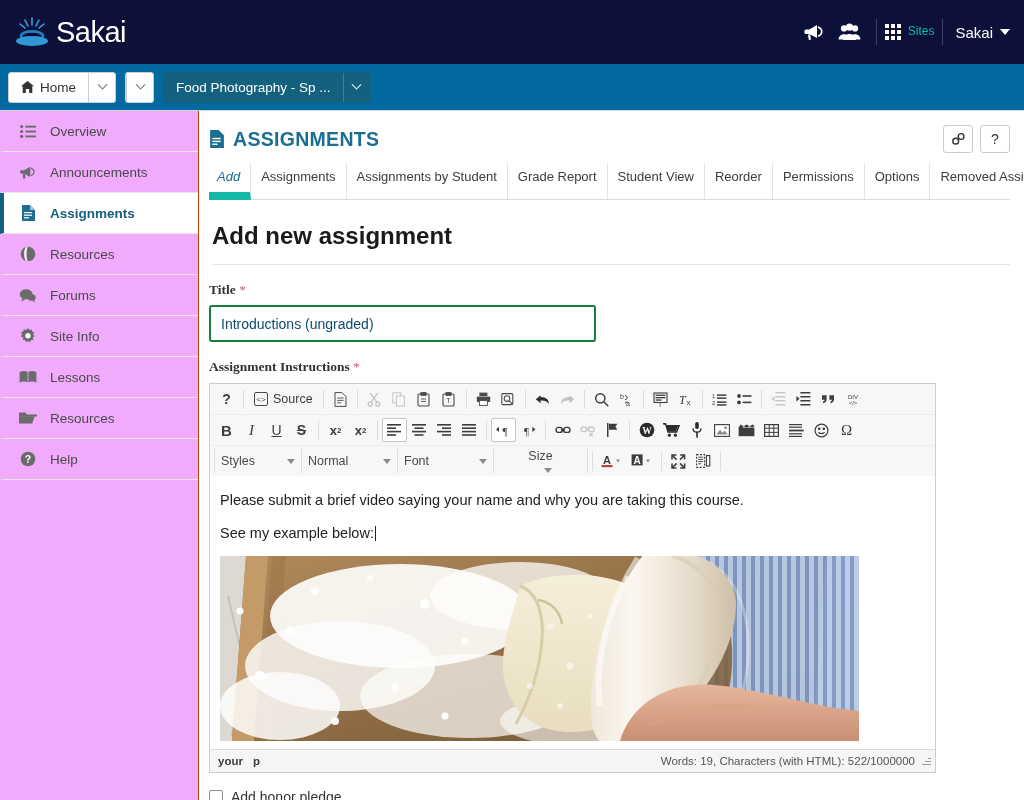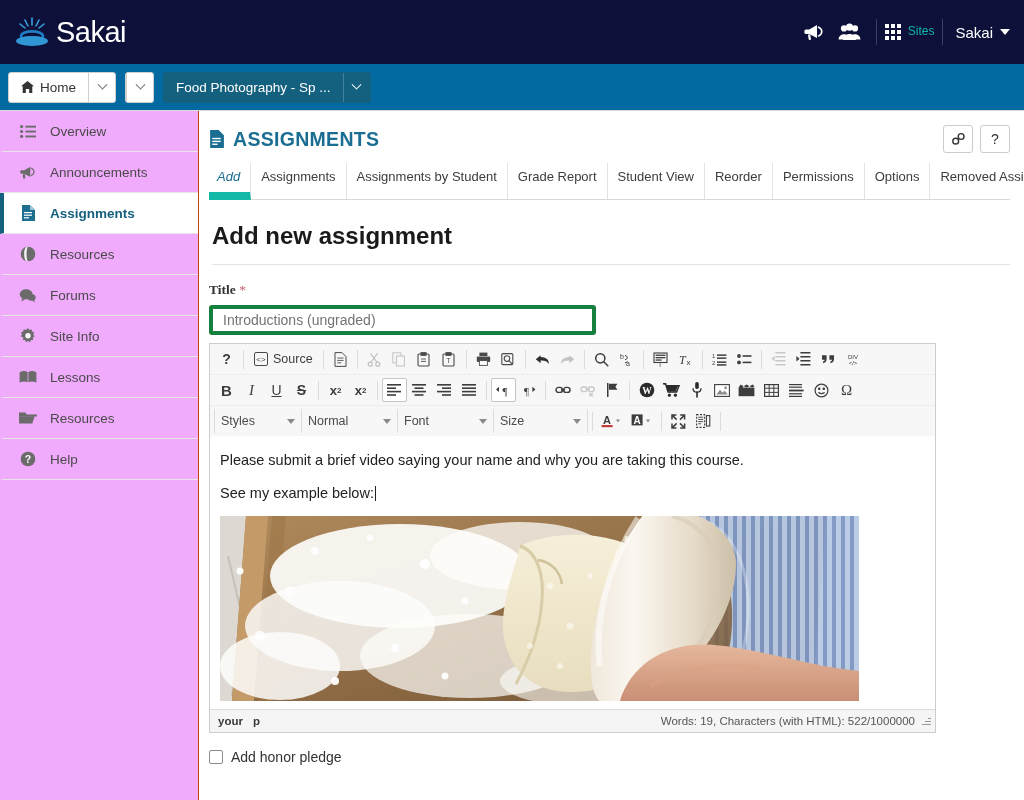--- a/index.html
+++ b/index.html
@@ -111,22 +111,22 @@
   .tab:first-child { padding-left: 8px; }
   .tab.active { color: #1a6e92; border-bottom: 8px solid #14b8a6; margin-bottom: -1px; font-style: italic; }
 
   h1.page-h {
     font-size: 24px; font-weight: bold; color: #1a1a1a;
     margin: 22px 0 0 3px; padding: 0 0 14px 0; border-bottom: 1px solid #e4e4e4;
   }
   .field-label { font-size: 13.5px; font-weight: bold; color: #333; margin: 17px 0 7px 0; font-family: Liberation Serif, serif; }
   .req { color: #c0626b; font-weight: normal; }
   .title-input {
-    width: 387px; height: 30px; border: 4px solid #15803d; border-radius: 3px;
-    padding: 0 10px; font-size: 14px; color: #737373;
+    width: 387px; height: 37px; border: 2px solid #15803d; border-radius: 3px;
+    padding: 0 10px; font-size: 14px; color: #0c4a6e;
     font-family: "Liberation Sans", sans-serif; background: #fff;
   }
 
   
   .editor { width: 727px; border: 1px solid #cdcdcd; margin-top: 8px; background: #fff; }
   .tb-row {
     display: flex; align-items: center; flex-wrap: nowrap;
     background: #f7f7f7; padding: 3px 4px; gap: 0;
   }
   .tb-row + .tb-row { border-top: 1px solid #ededed; }
@@ -422,20 +422,24 @@
     </div>
 
     <h1 class="page-h">Add new assignment</h1>
 
     <div class="field-label">
       <span>Title</span>
       <span class="req">*</span>
     </div>
     <input class="title-input" type="text" value="Introductions (ungraded)" style="">
 
+    <div class="field-label">
+      <span>Assignment Instructions</span>
+      <span class="req">*</span>
+    </div>
 
     
     <div class="editor">
 
       <div class="tb-row">
         <div class="tbtn" style="font-weight:bold;font-size:14px;">?</div>
         <div class="tdiv"></div>
         <div class="tsource">
           <svg width="14" height="14" viewBox="0 0 14 14">
               <rect x=".5" y=".5" width="13" height="13" rx="1.5" fill="none" stroke="#4a4a4a"></rect>
@@ -730,21 +734,21 @@
           <span class="caret-sm"></span>
         </div>
         <div class="tsel" style="width:96px;">
           <span>Normal</span>
           <span class="caret-sm"></span>
         </div>
         <div class="tsel" style="width:96px;">
           <span>Font</span>
           <span class="caret-sm"></span>
         </div>
-        <div class="tsel" style="width:94px;">
+        <div class="tsel" style="width:94px;flex-direction:column;">
           <span>Size</span>
           <span class="caret-sm"></span>
         </div>
         <div class="tdiv"></div>
         <div class="tbtn" style="width:30px;">
           <svg width="24" height="16" viewBox="0 0 24 16">
               <text x="7" y="11" font-size="11" font-weight="bold" font-family="Liberation Sans, sans-serif" fill="#3d3d3d" text-anchor="middle">A</text>
               <rect x="1.6" y="12" width="11" height="2.2" fill="#c23b3b"></rect>
               <path d="M16 6.4l4 0-2 3z" fill="#8a8a8a"></path>
             </svg>

